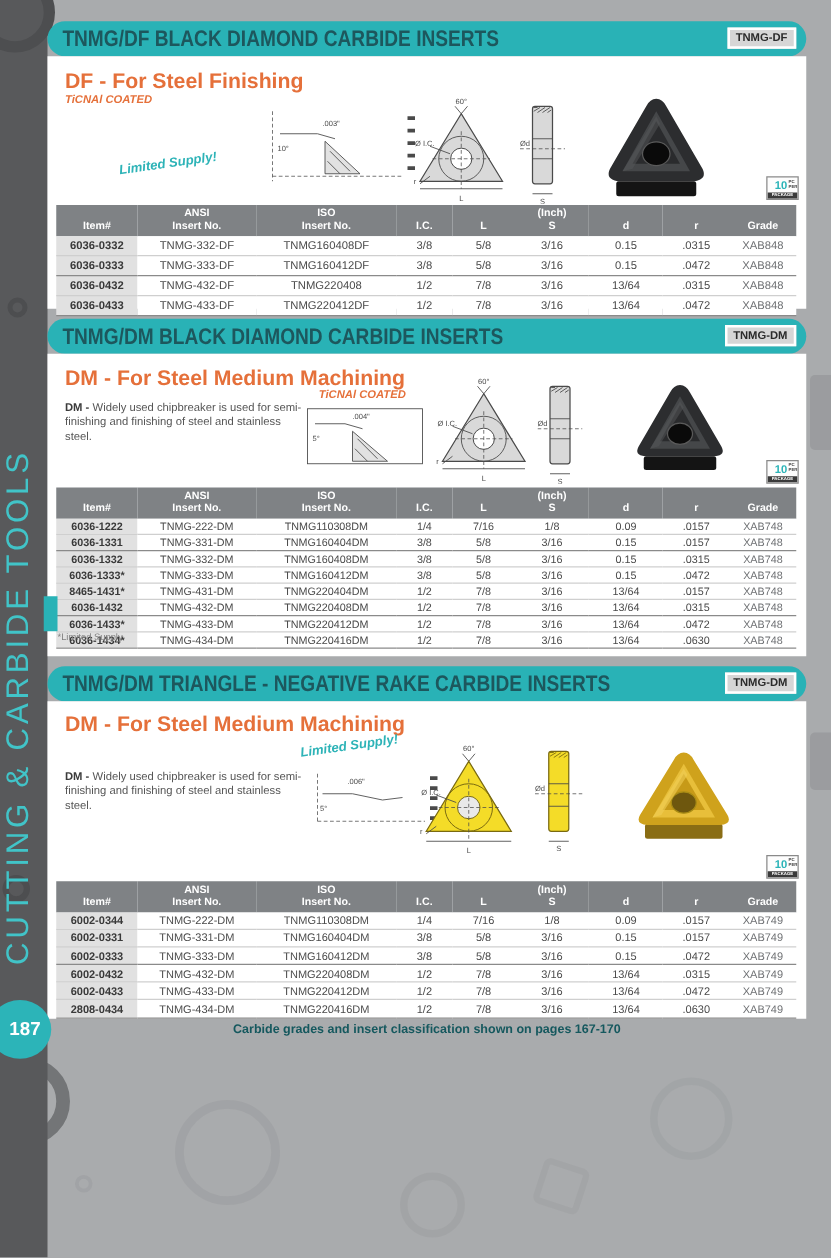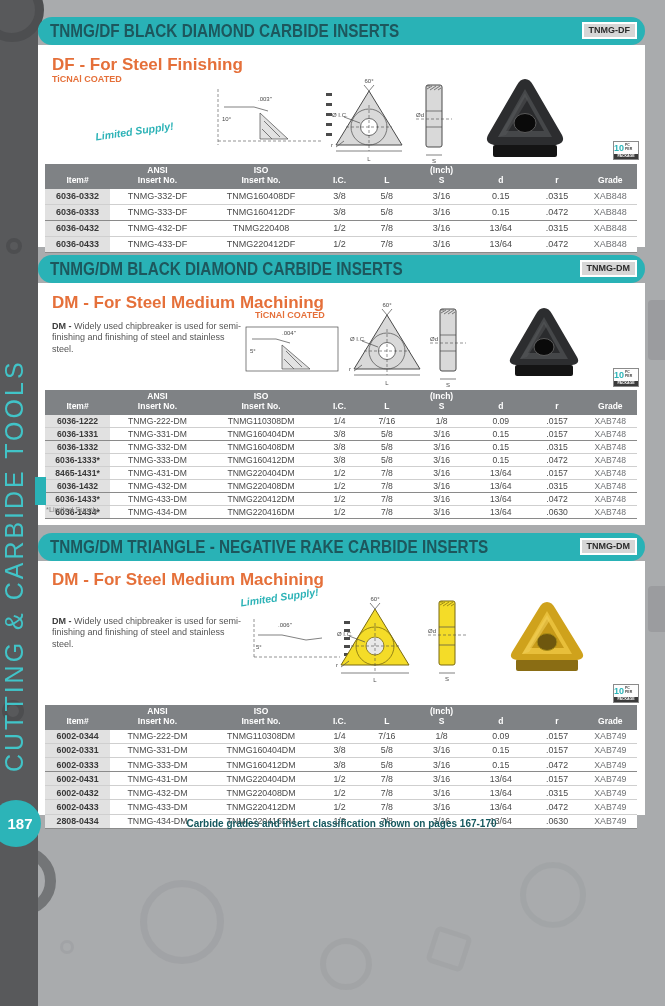--- a/index.html
+++ b/index.html
@@ -34,31 +34,31 @@
   
   .sec { position:absolute; left:38px; width:607px; }
   .sec-header { position:relative; height:28px; background:#29b2b6; display:flex; align-items:center;border-radius:14px; }
   .sec-title { padding-left:14px; font-size:18px; font-weight:800; color:#1d575d;
     transform:scaleX(.85); transform-origin:left center; white-space:nowrap; letter-spacing:0; }
   .sec-tab { position:absolute; right:8px; top:5px; background:#d6d6d6; border:2px solid #fff;
     color:#2b2b2b; font-size:9px; font-weight:bold; padding:1px 5px; line-height:1.2; }
   .panel { position:relative; background:#fff; width:100%; }
 
   .subtitle { position:absolute; left:14px; color:#e5703a; font-weight:bold; font-size:17px; }
-  .coating  { position:absolute; color:#e5703a; font-weight:bold; font-size:9px; }
+  .coating  { position:absolute; color:#e5703a; font-weight:bold; font-size:9px;font-style:italic; }
   .limited  { position:absolute; color:#2db3b7; font-weight:bold; font-style:italic; font-size:10.5px;
     transform:rotate(-8deg); white-space:nowrap; }
   .desc { position:absolute; left:14px; width:190px; font-size:9px; color:#555; line-height:1.25; }
   .desc b { color:#3c3c3c; }
   .footnote { position:absolute; left:8px; font-size:7.5px; color:#808080; }
 
   
   .pkg { position:absolute; width:26px; height:19px; border:1px solid #8a8a8a; background:#fdfdfd;
     display:flex; flex-direction:column; overflow:hidden; }
-  .pkg-top { display:flex; align-items:center; justify-content:flex-start; gap:1px; flex:1; }
+  .pkg-top { display:flex; align-items:center; justify-content:flex-end; gap:1px; flex:1; }
   .pkg-qty { font-size:9px; font-weight:bold; color:#2cb4b8; line-height:1; }
   .pkg-unit { display:flex; flex-direction:column; font-size:3.5px; color:#444; line-height:1.1; font-weight:bold; }
   .pkg-bottom { background:#3a3a3a; color:#fff; font-size:3.5px; text-align:center; line-height:1.4; font-weight:bold; }
 
   
   .tbl-wrap { position:absolute; left:7px; right:8px; }
   table { border-collapse:collapse; width:100%; table-layout:fixed; font-size:9px; color:#4a4a4a; }
   thead th { background:#7f8285; color:#fff; font-weight:bold; font-size:8.5px; line-height:1.15;
     vertical-align:bottom; padding:2px 0 3px; text-align:center; }
   thead th .hl1 { display:block; min-height:9px; }
@@ -579,31 +579,20 @@
                 <td class="c1">TNMG-333-DM</td>
                 <td class="c2">TNMG160412DM</td>
                 <td class="c3">3/8</td>
                 <td class="c4">5/8</td>
                 <td class="c5">3/16</td>
                 <td class="c6">0.15</td>
                 <td class="c7">.0472</td>
                 <td class="c8">XAB749</td>
               </tr>
               <tr>
-                <td class="c0">6002-0431</td>
-                <td class="c1">TNMG-431-DM</td>
-                <td class="c2">TNMG220404DM</td>
-                <td class="c3">1/2</td>
-                <td class="c4">7/8</td>
-                <td class="c5">3/16</td>
-                <td class="c6">13/64</td>
-                <td class="c7">.0157</td>
-                <td class="c8">XAB749</td>
-              </tr>
-              <tr>
                 <td class="c0">6002-0432</td>
                 <td class="c1">TNMG-432-DM</td>
                 <td class="c2">TNMG220408DM</td>
                 <td class="c3">1/2</td>
                 <td class="c4">7/8</td>
                 <td class="c5">3/16</td>
                 <td class="c6">13/64</td>
                 <td class="c7">.0315</td>
                 <td class="c8">XAB749</td>
               </tr>

